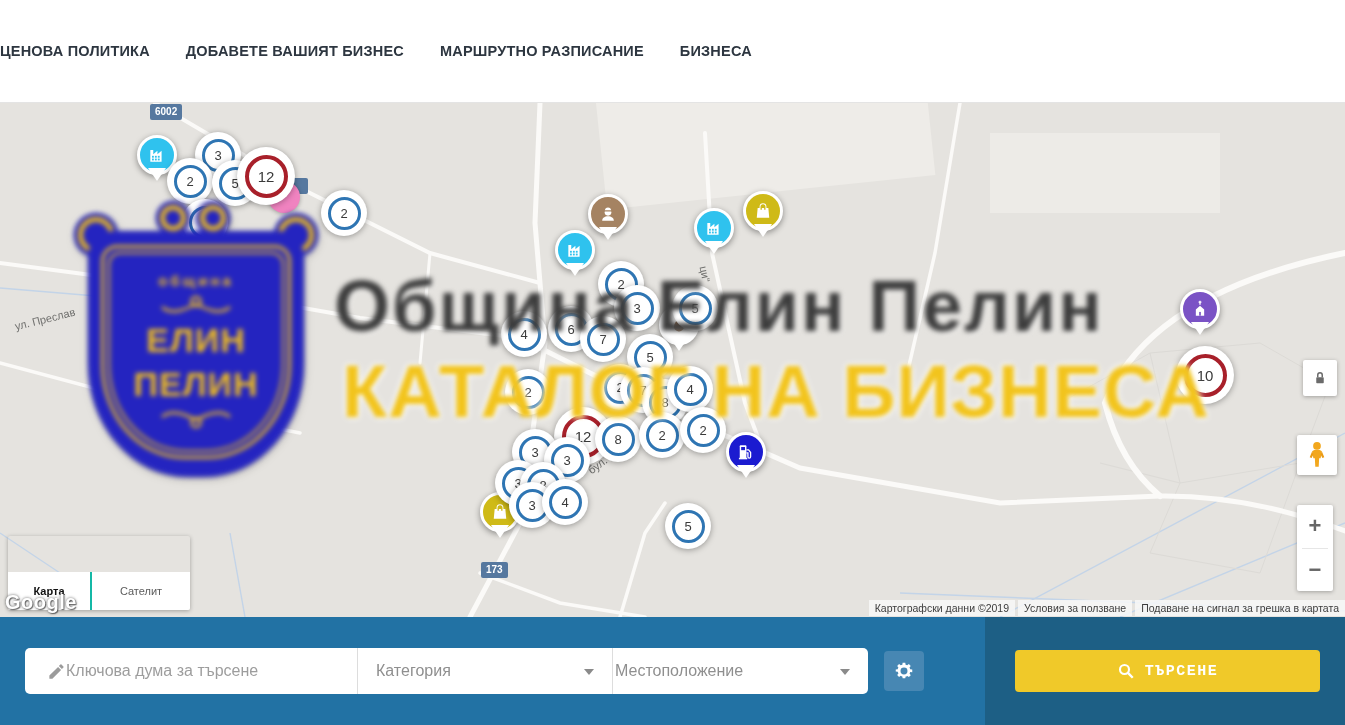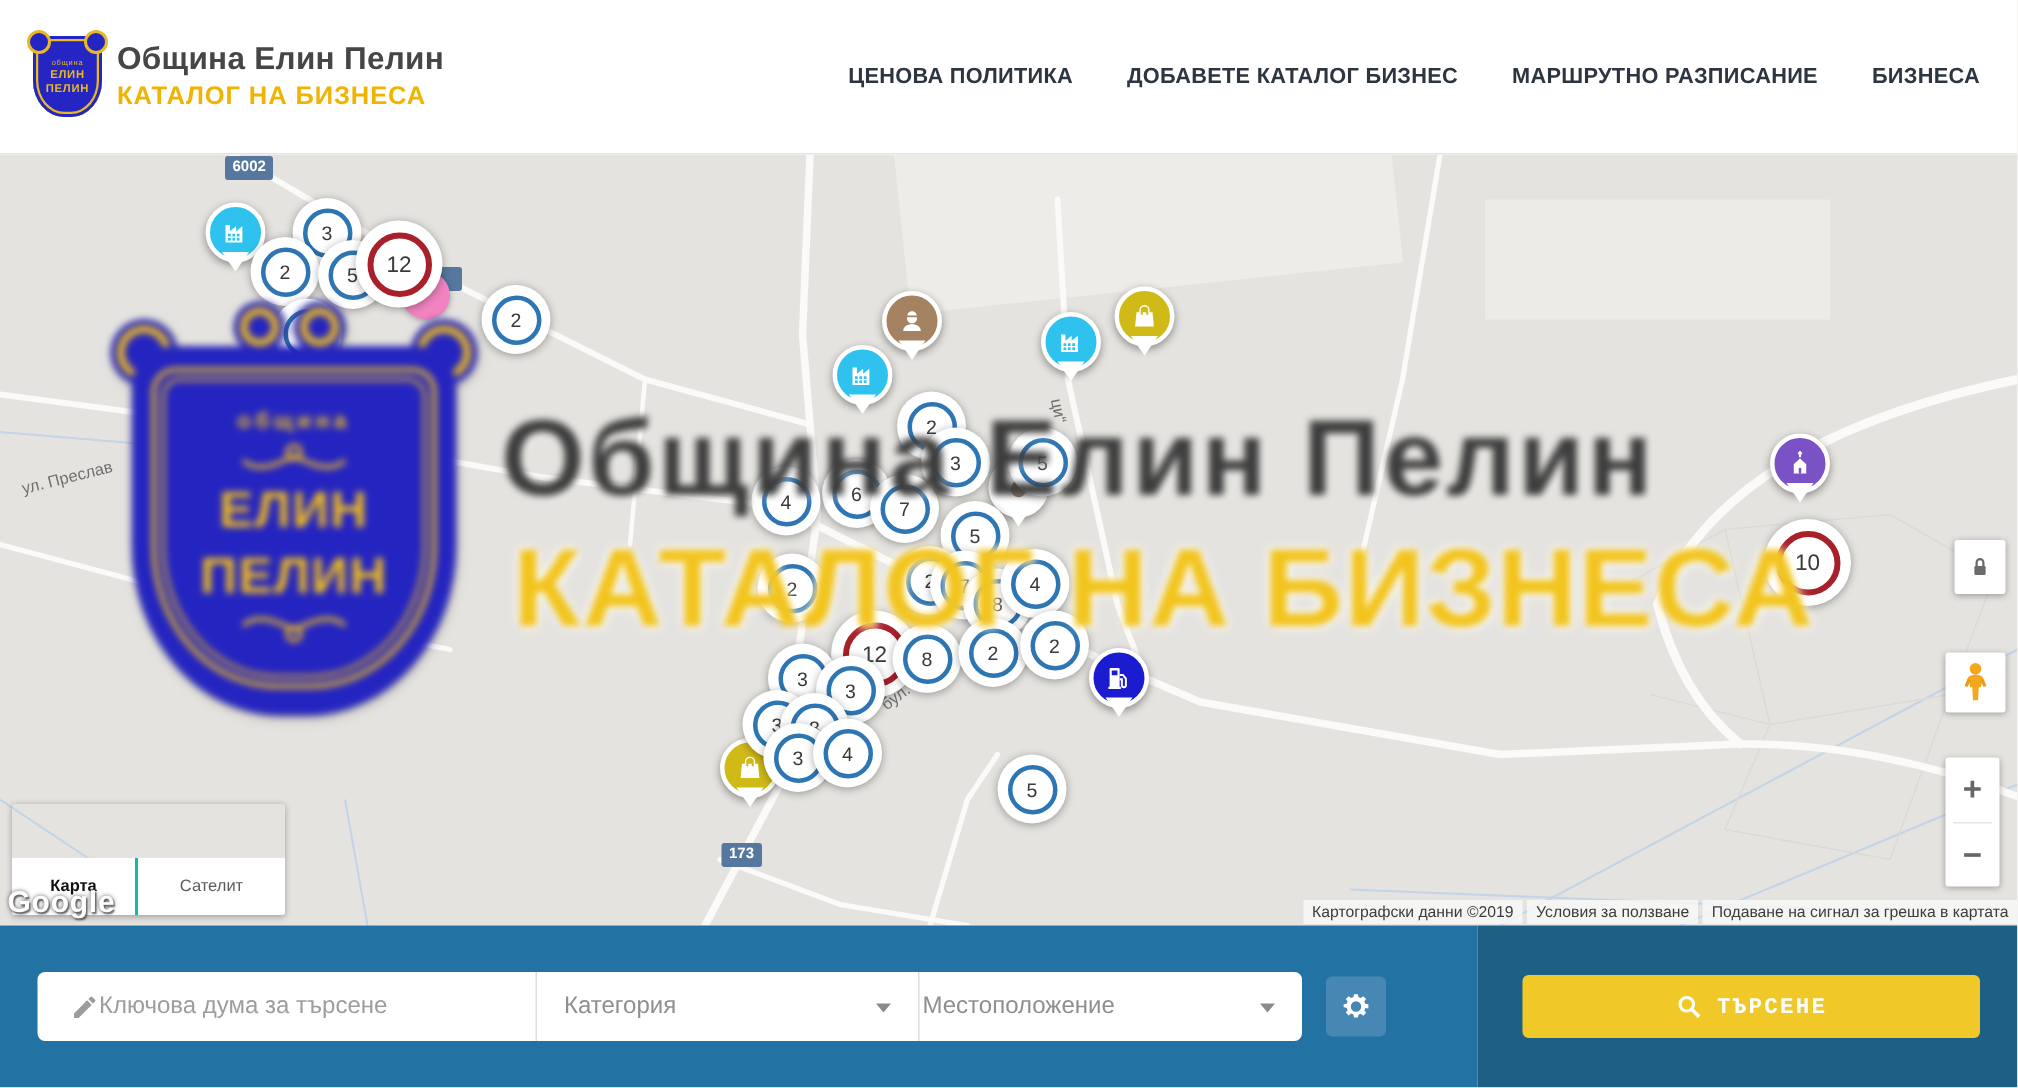--- a/index.html
+++ b/index.html
@@ -112,34 +112,23 @@
                 border-radius:4px; cursor:pointer; display:flex; align-items:center; justify-content:center;
                 gap:10px; color:#fff; font-size:15px; font-weight:bold; letter-spacing:1.5px;
                 font-family:Liberation Mono, monospace; }
 </style>
 </head>
 <body>
 
 <div class="page" data-interactable="false">
 
   <header class="header" data-interactable="false">
-    <div class="brand" data-interactable="true">
-      <div class="crest-small" data-interactable="false">
-        <div class="cs-top" data-interactable="false">община</div>
-        <div class="cs-name" data-interactable="false">ЕЛИН</div>
-        <div class="cs-name" data-interactable="false">ПЕЛИН</div>
-      </div>
-      <div class="brand-text" data-interactable="false">
-        <div class="brand-title" data-interactable="false">Община Елин Пелин</div>
-        <div class="brand-subtitle" data-interactable="false">КАТАЛОГ НА БИЗНЕСА</div>
-      </div>
-    </div>
     <nav class="nav" id="main-nav" data-interactable="false">
         <div class="nav-item" data-interactable="true">ЦЕНОВА ПОЛИТИКА</div>
-        <div class="nav-item" data-interactable="true">ДОБАВЕТЕ КАТАЛОГ БИЗНЕС</div>
+        <div class="nav-item" data-interactable="true">ДОБАВЕТЕ ВАШИЯТ БИЗНЕС</div>
         <div class="nav-item" data-interactable="true">МАРШРУТНО РАЗПИСАНИЕ</div>
         <div class="nav-item" data-interactable="true">БИЗНЕСА</div>
       </nav>
   </header>
 
   <div class="map" data-interactable="true">
     <svg class="roads" data-interactable="false" width="1345" height="514" viewBox="0 0 1345 514">
       <rect x="600" y="-20" width="330" height="110" fill="#eeece8" transform="rotate(-6 760 30)"></rect>
       <rect x="990" y="30" width="230" height="80" fill="#edebe7"></rect>
       <g stroke="#c3d4e8" stroke-width="1.4" fill="none">

